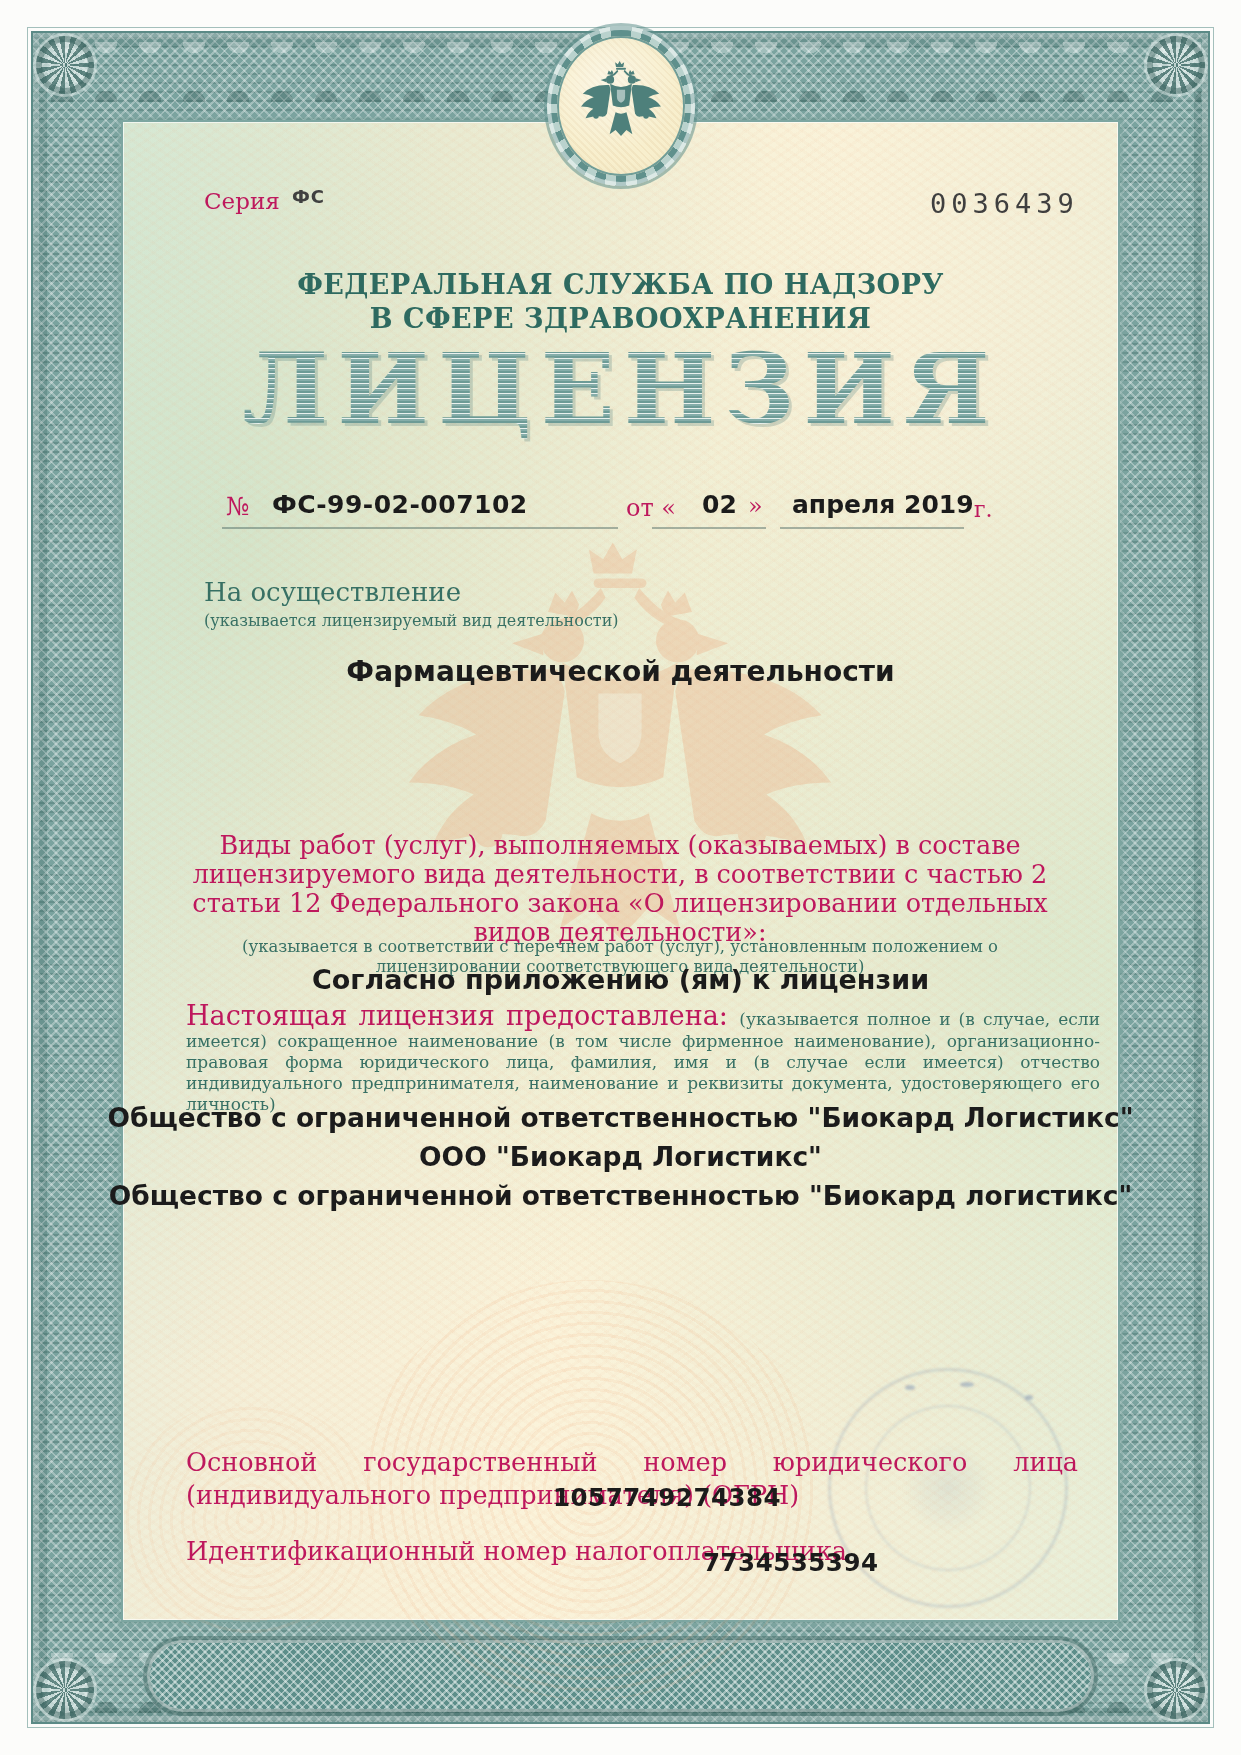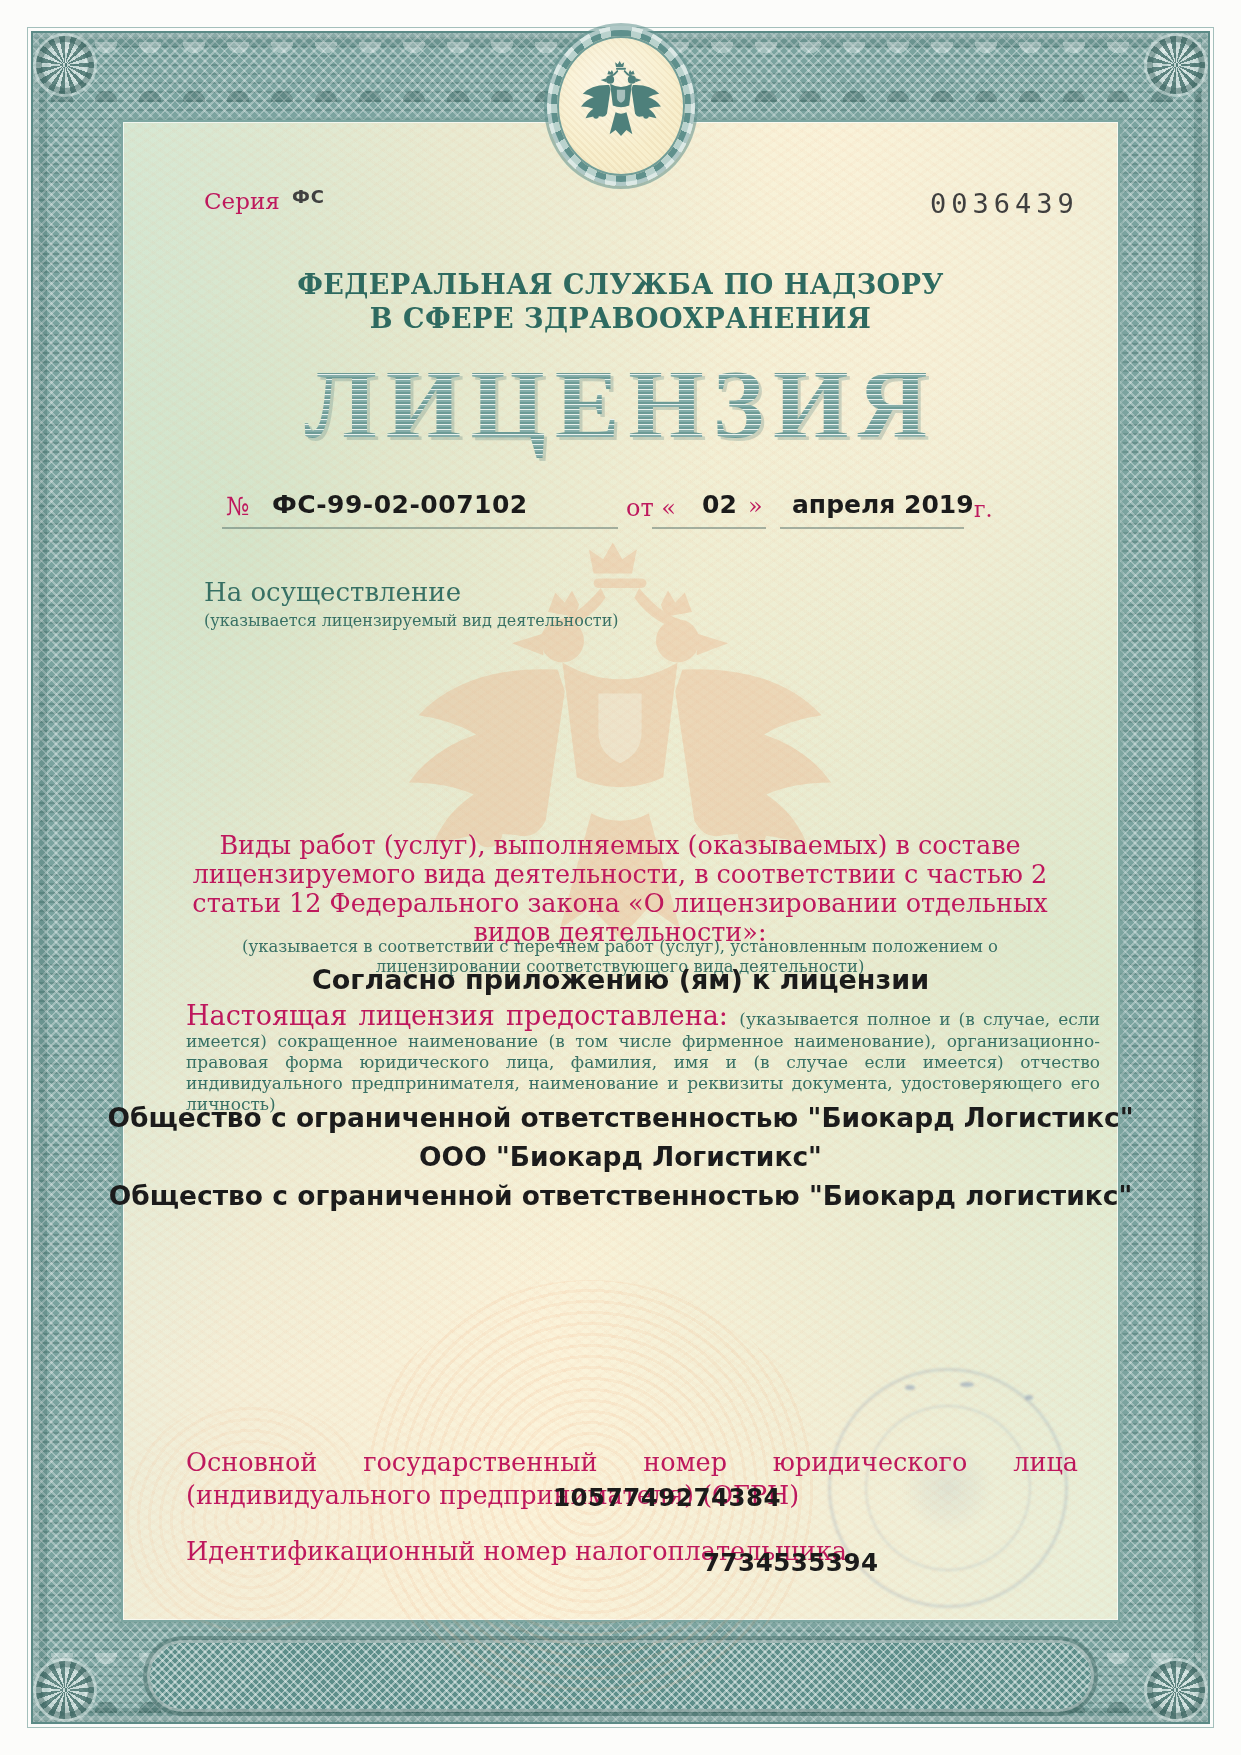--- a/index.html
+++ b/index.html
@@ -105,25 +105,24 @@
   .centered{left:0;right:0;text-align:center;}
 
   .series-label{left:204px;top:188px;font-size:23px;}
   .series-value{left:292px;top:186px;font-size:18px;color:#404040;letter-spacing:1px;}
   .serial-number{
     left:930px;top:188px;font-family:"DejaVu Sans Mono", monospace;font-size:27px;
     color:#3f3f3f;letter-spacing:5px;
   }
   .authority{top:268px;font-size:27px;font-weight:700;color:#2e6a60;line-height:34px;letter-spacing:.5px;}
   .license-title{
-    top:352px;font-weight:700;font-size:97px;letter-spacing:9px;line-height:1.1;
+    top:336px;font-weight:700;font-size:97px;letter-spacing:9px;line-height:1.1;
     background:repeating-linear-gradient(180deg, #6d9b96 0 2px, #e9f1ee 2px 3px, #85ada9 3px 5px);
     -webkit-background-clip:text;background-clip:text;color:transparent;
     filter:drop-shadow(3px 3px 0 rgba(93,132,128,.28));
-    font-family:Liberation Serif, serif;
   }
   .num-label{left:226px;top:492px;font-size:25px;}
   .num-value{left:272px;top:490px;font-size:25px;letter-spacing:.5px;}
   .num-from{left:626px;top:494px;font-size:24px;}
   .num-day{left:702px;top:490px;font-size:25px;}
   .num-close{left:748px;top:492px;font-size:24px;}
   .num-month{left:792px;top:490px;font-size:25px;}
   .num-suffix{left:974px;top:497px;font-size:22px;}
   .u-line{position:absolute;height:2px;background:rgba(70,100,95,.45);z-index:3;}
   .u1{left:222px;top:527px;width:396px;}
@@ -229,20 +228,21 @@
   <div class="abs sans-bold num-day">02</div>
   <div class="abs serif teal num-close">»</div>
   <div class="abs sans-bold num-month">апреля 2019</div>
   <div class="abs serif teal num-suffix">г.</div>
   <div class="u-line u1"></div>
   <div class="u-line u2"></div>
   <div class="u-line u3"></div>
 
   <div class="abs serif teal-light lead-activity">На осуществление</div>
   <div class="abs serif teal-light lead-activity-note">(указывается лицензируемый вид деятельности)</div>
+  <div class="abs sans-bold centered activity-value">Фармацевтической деятельности</div>
 
   <div class="abs serif teal works-paragraph">Виды работ (услуг), выполняемых (оказываемых) в составе лицензируемого вида деятельности, в соответствии с частью 2 статьи 12 Федерального закона «О лицензировании отдельных видов деятельности»:</div>
   <div class="abs serif teal-light works-note">(указывается в соответствии с перечнем работ (услуг), установленным положением о лицензировании соответствующего вида деятельности)</div>
   <div class="abs sans-bold centered works-value">Согласно приложению (ям) к лицензии</div>
 
   <div class="abs grantee-block">
     <span class="serif teal grantee-lead">Настоящая лицензия предоставлена: </span><span class="serif teal-light grantee-note">(указывается полное и (в случае, если имеется) сокращенное наименование (в том числе фирменное наименование), организационно-правовая форма юридического лица, фамилия, имя и (в случае если имеется) отчество индивидуального предпринимателя, наименование и реквизиты документа,  удостоверяющего его личность)</span>
   </div>
   <div class="abs sans-bold centered name-full">Общество с ограниченной ответственностью "Биокард Логистикс"</div>
   <div class="abs sans-bold centered name-short">ООО "Биокард Логистикс"</div>

